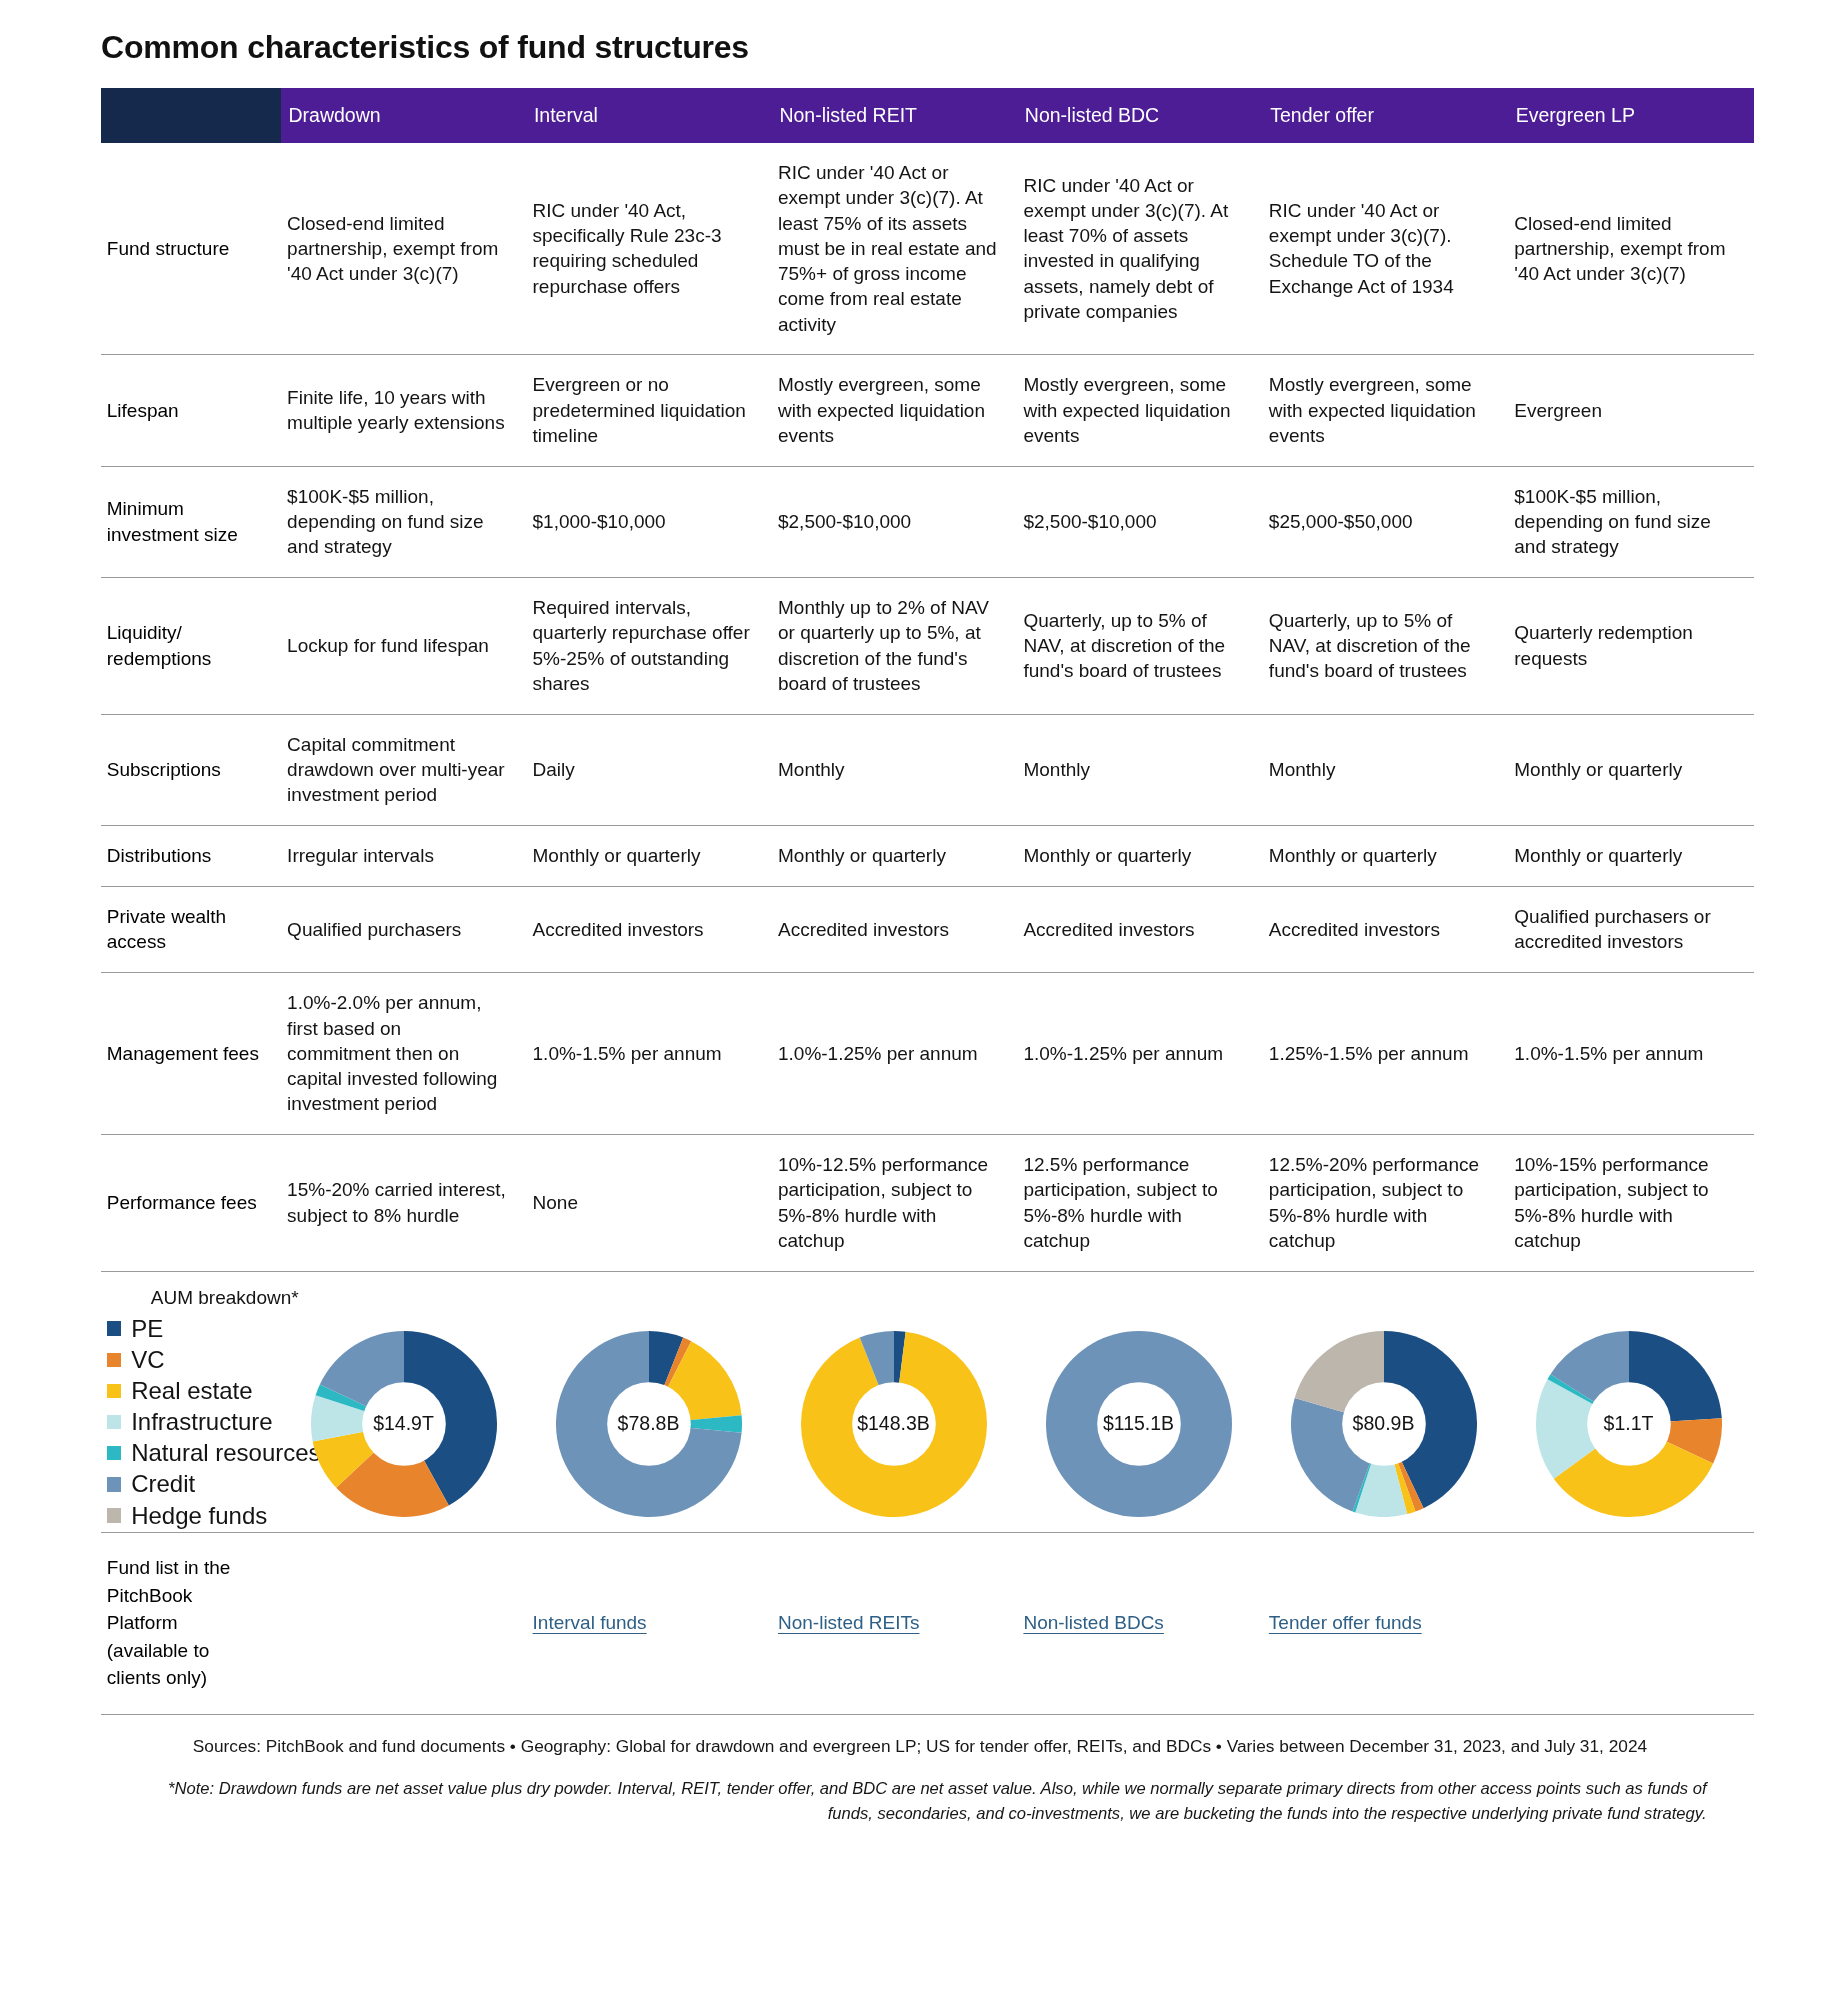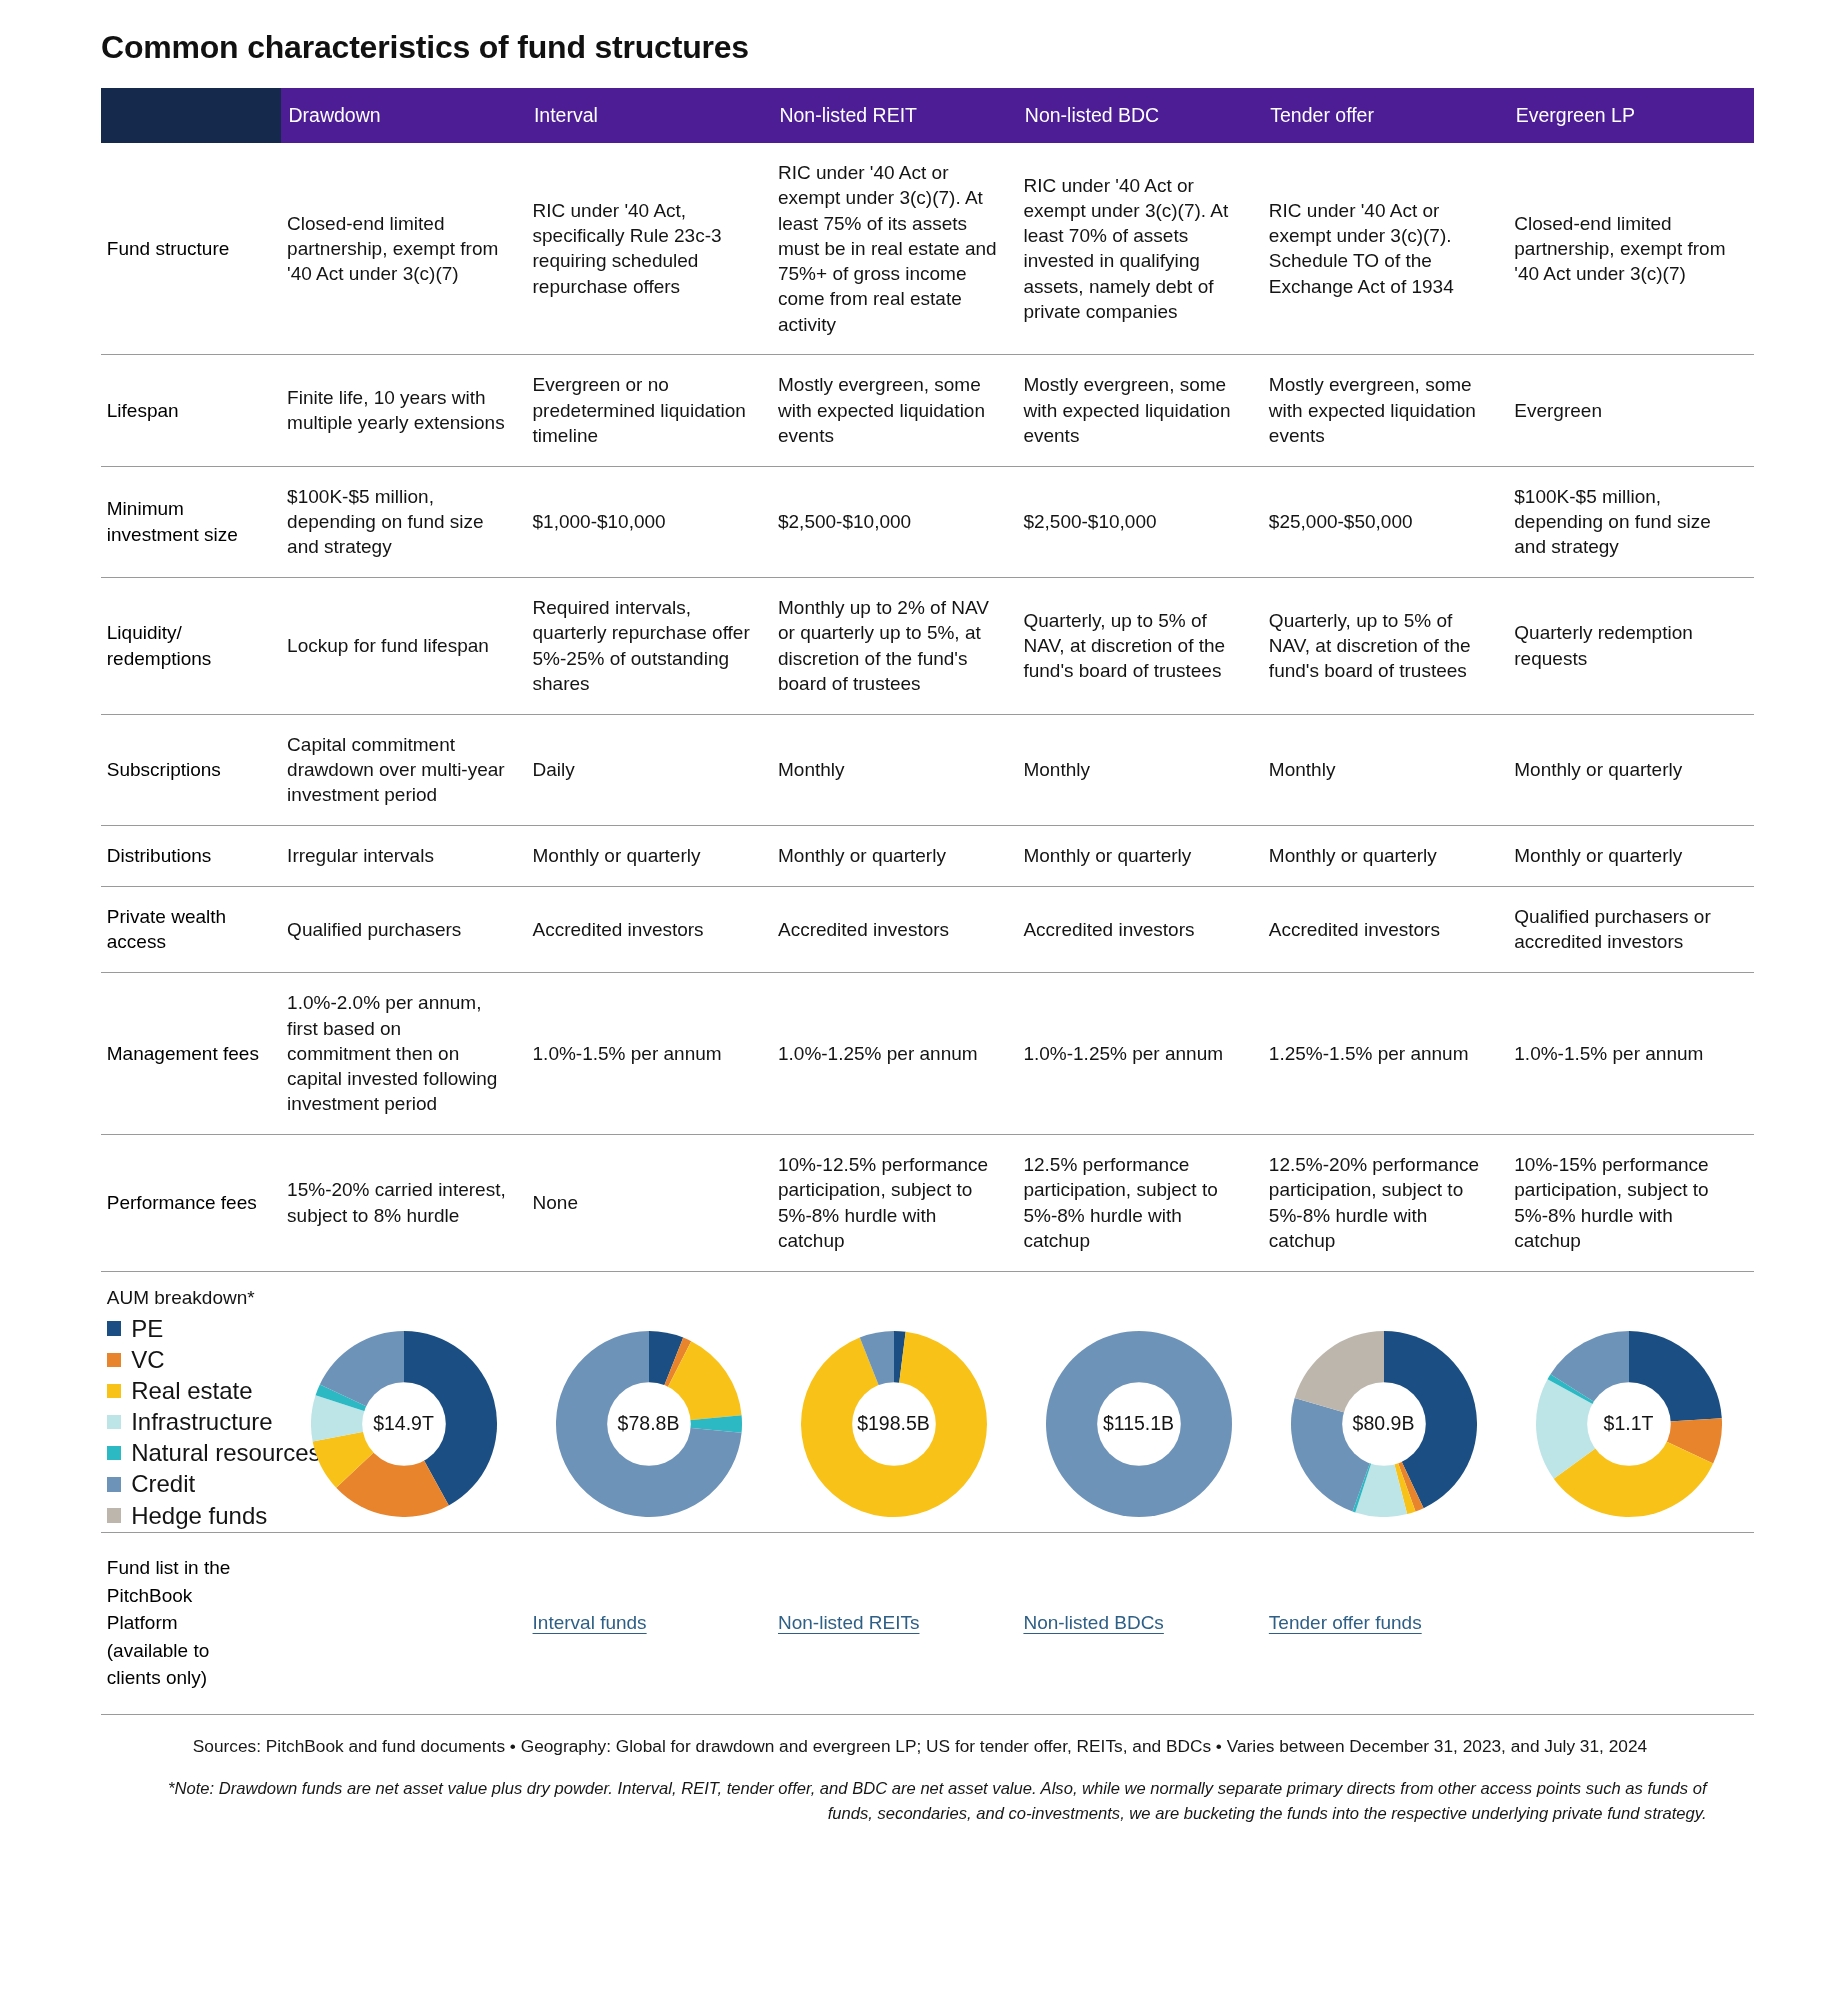--- a/index.html
+++ b/index.html
@@ -53,21 +53,21 @@
   tbody tr:first-child td { border-top: none; }
   tbody td.rowhead { color:#000000; padding-left: 5.8px; }
 
   
   .aum-row td { border-top: 1.4px solid #9a9a9a; padding: 0; }
   .aum-wrap { position: relative; height: 260px; }
   .legend {
     position: absolute; left: 5.8px; top: 16px;
     font-size: 18px; line-height: 1.0; color:#141414;
   }
-  .legend .lg-title { font-size: 19px; margin-bottom: 10px; }
+  .legend .lg-title { font-size: 19px; margin-bottom: 10px; margin-left: 44px; }
   .legend .lg-item { display:flex; align-items:center; margin-bottom: 7.2px; }
   .legend .sw { width: 14.4px; height: 14.4px; margin-right: 10px; display:inline-block; flex:0 0 auto;}
   .legend .lg-label { font-size: 24px; line-height: 1; }
 
   .donuts {
     position:absolute; left: 180px; top: 14.4px;
     width: 1472px; height: 231px;
     display: grid; grid-template-columns: repeat(6, 245px);
   }
   .donut-cell { position: relative; display:flex; align-items:flex-end; justify-content:center; }
@@ -283,21 +283,21 @@
                   </div>
                 </div>
                 <div class="donut-cell">
                   <div class="donut">
                     <svg width="186" height="186" viewBox="0 0 258 258">
                       <path d="M 129 129 L 129 0 A 129 129 0 0 1 145.16798712979525 1.0172035304323543 Z" fill="#1b4e82"></path>
                       <path d="M 129 129 L 145.16798712979525 1.0172035304323543 A 129 129 0 1 1 81.51193270367646 9.058833320415602 Z" fill="#f9c219"></path>
                       <path d="M 129 129 L 81.51193270367646 9.058833320415602 A 129 129 0 0 1 128.99999999999997 0 Z" fill="#6d93b8"></path>
                       <circle cx="129" cy="129" r="58" fill="#ffffff"></circle>
                     </svg>
-                    <div class="hole-label">$198.5B</div>
+                    <div class="hole-label">$148.3B</div>
                   </div>
                 </div>
                 <div class="donut-cell">
                   <div class="donut">
                     <svg width="186" height="186" viewBox="0 0 258 258">
                       <path d="M 129 0 A 129 129 0 1 1 128.99 0 Z" fill="#6d93b8"></path>
                       <circle cx="129" cy="129" r="58" fill="#ffffff"></circle>
                     </svg>
                     <div class="hole-label">$115.1B</div>
                   </div>

